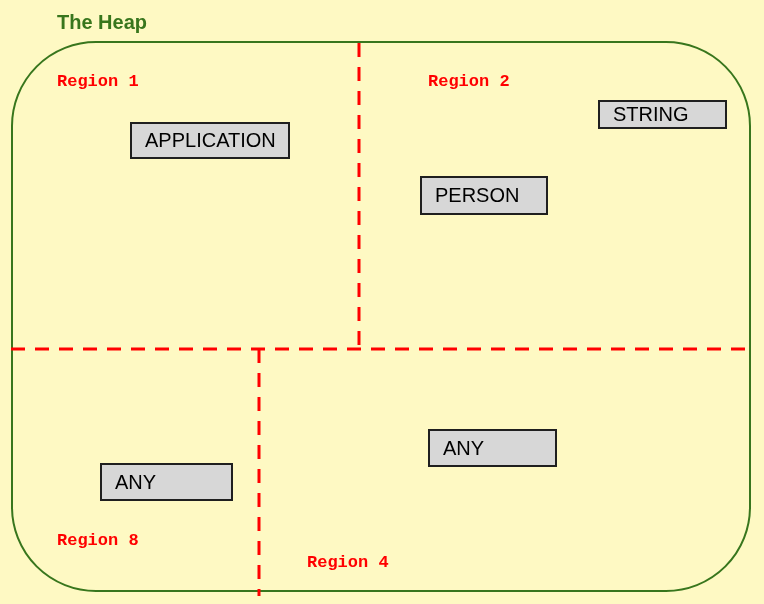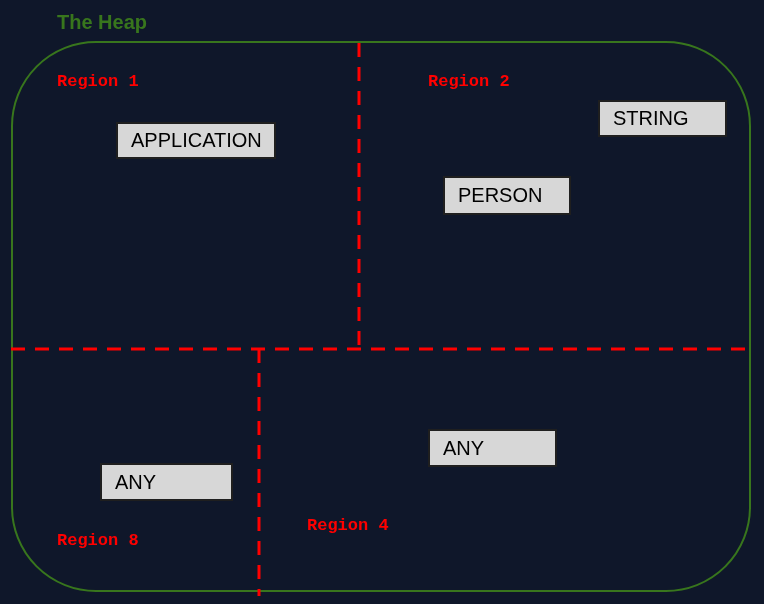--- a/index.html
+++ b/index.html
@@ -1,19 +1,19 @@
 <!DOCTYPE html>
 <html><head>
 <meta charset="utf-8">
 <style>
   html,body{margin:0;padding:0;background:#000;}
   .stage{
     position:relative;
     width:764px;height:604px;
-    background:#0f172a;
+    background:#fef9c3;
     font-family:"Liberation Sans", sans-serif;
     overflow:hidden;
   }
   .heap-border{
     position:absolute;
     left:11px;top:41px;
     width:740px;height:551px;
     border:2.5px solid #38761d;
     border-radius:85px;
     box-sizing:border-box;
@@ -32,40 +32,40 @@
     color:#ff0000;
     font-size:17px;
     font-weight:bold;
     line-height:20px;
     white-space:nowrap;
     font-family:Liberation Mono, monospace;
   }
   .region-label.r1{left:57px;top:72px;}
   .region-label.r2{left:385px;top:72px;margin-left:43px;}
   .region-label.r3{left:57px;top:531px;}
-  .region-label.r4{left:307px;top:516px;}
+  .region-label.r4{left:307px;top:553px;}
   .dividers{
     position:absolute;
     left:0;top:0;width:764px;height:604px;
   }
   .node-box{
     position:absolute;
     background:#d7d7d7;
     border:2px solid #1f1f1f;
     box-sizing:border-box;
     display:flex;
     align-items:center;
     padding-left:13px;
     font-size:20px;
     color:#000;
     white-space:nowrap;
   }
-  .box-application{left:116px;top:122px;width:160px;height:37px;}
-  .box-string{left:598px;top:100px;width:129px;height:37px;}
-  .box-person{left:420px;top:176px;width:128px;height:39px;margin-left:23px;}
+  .box-application{left:130px;top:122px;width:160px;height:37px;}
+  .box-string{left:598px;top:100px;width:129px;height:29px;}
+  .box-person{left:420px;top:176px;width:128px;height:39px;}
   .box-any3{left:100px;top:463px;width:133px;height:38px;}
   .box-any4{left:428px;top:429px;width:129px;height:38px;}
 </style>
 </head>
 <body>
 
 <div class="stage">
 
   <div class="heap-border"></div>
 

